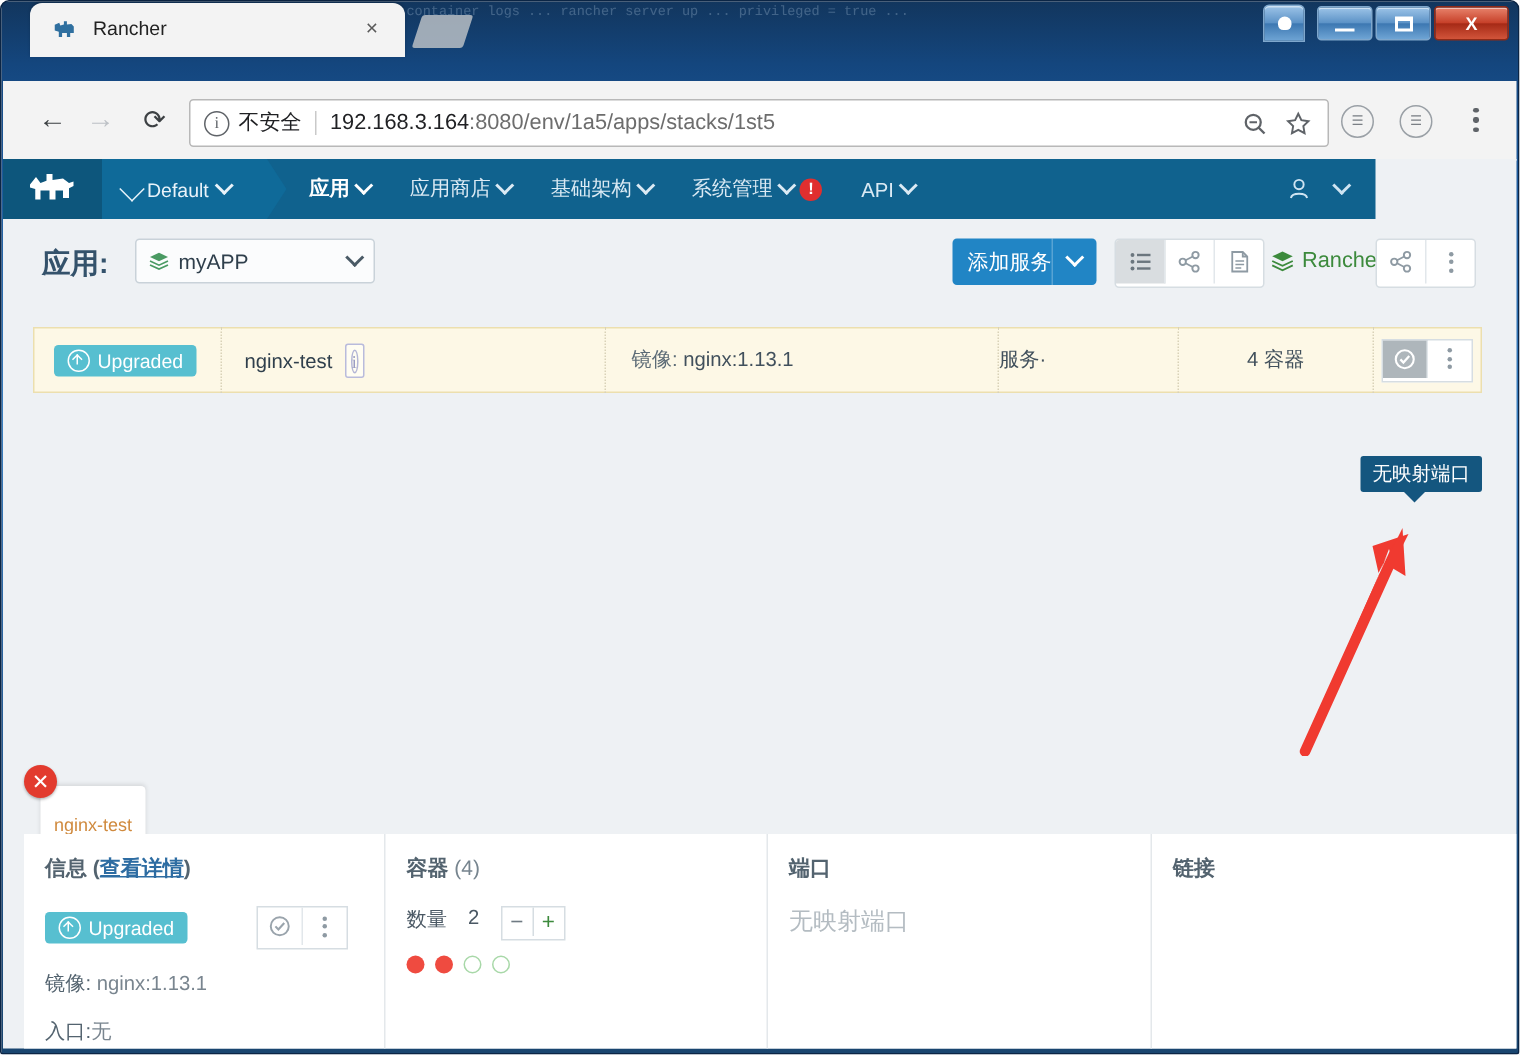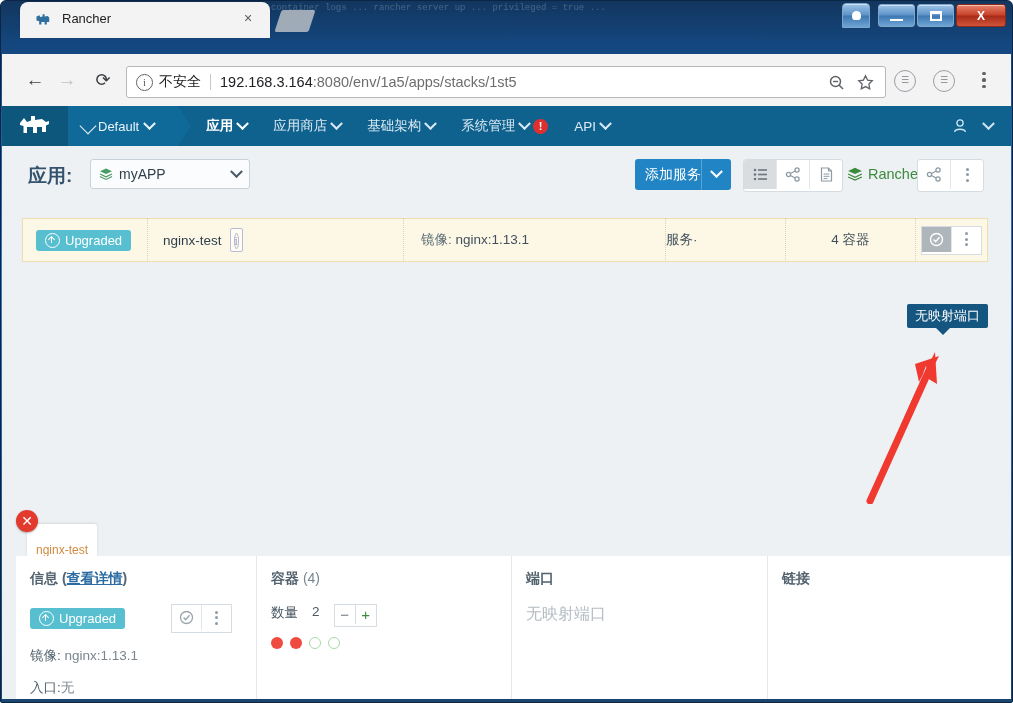--- a/index.html
+++ b/index.html
@@ -102,21 +102,21 @@
   .tb-menu{position:absolute;left:972px;top:14px;width:20px;height:24px;display:flex;flex-direction:column;
     align-items:center;justify-content:center;gap:3px;}
   .tb-menu i{width:3.2px;height:3.2px;background:#5f6368;border-radius:50%;display:block;}
 
   
   .app{
     position:absolute;left:2px;top:106px;width:1009px;height:593px;
     background:#eef1f4;overflow:hidden;
   }
   .rnav{
-    position:absolute;left:0;top:0;width:1009px;height:40px;
+    position:absolute;left:0;top:0;width:915px;height:40px;
     background:#10628e;
     display:flex;align-items:center;
   }
   .rnav-logo{
     width:66px;height:40px;background:#0d567c;
     display:flex;align-items:center;justify-content:center;
   }
   .rnav-env{
     position:relative;height:40px;display:flex;align-items:center;
     padding:0 24px 0 14px;background:#0f6a99;color:#e9f3fa;font-size:13px;

